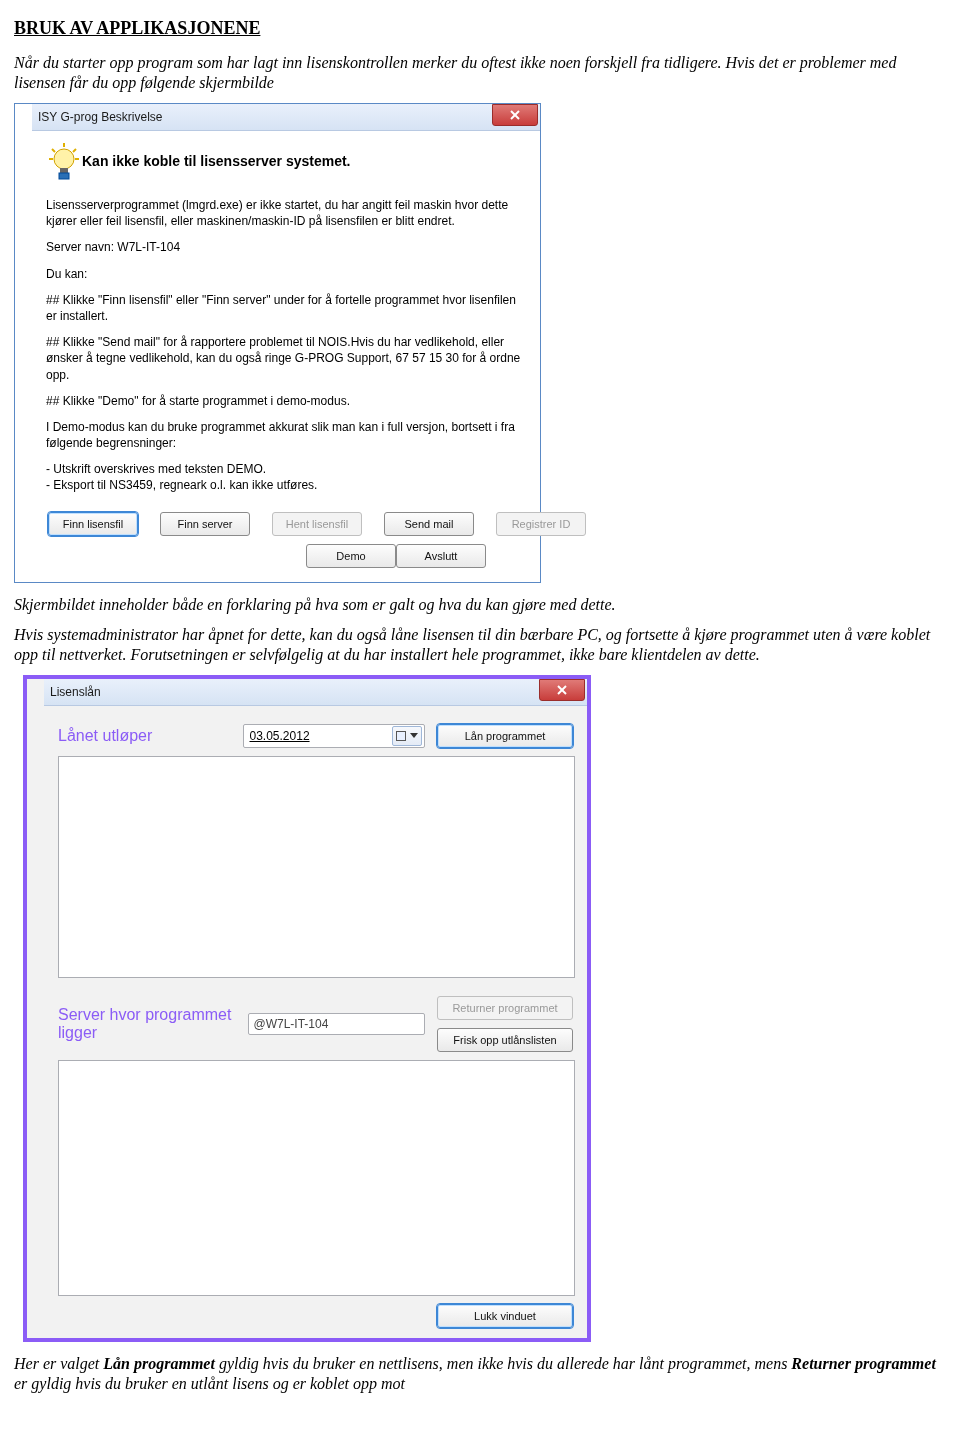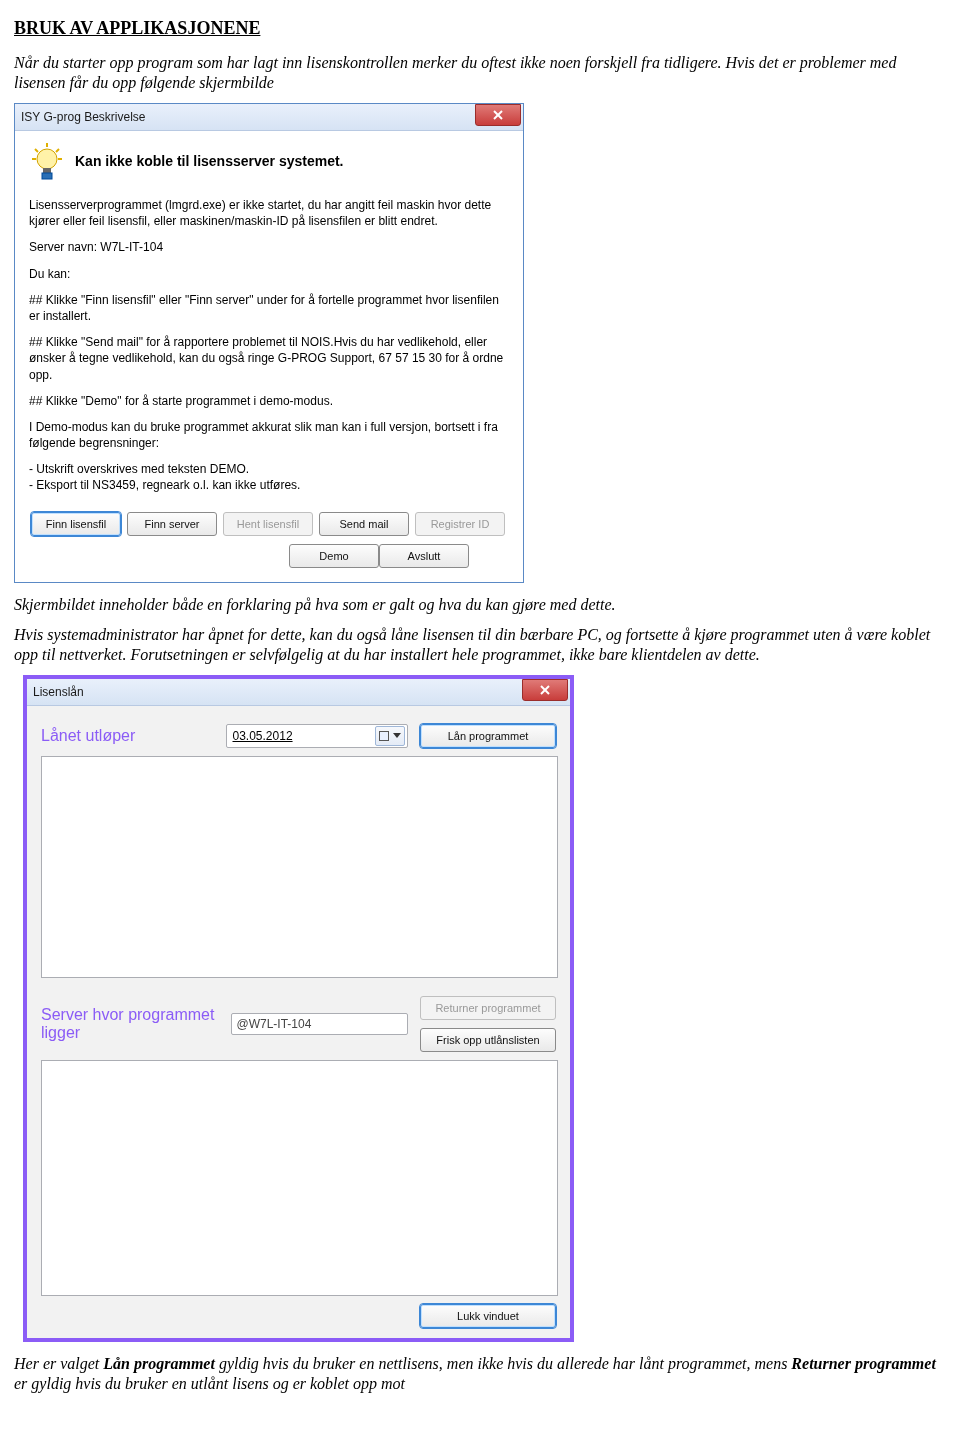--- a/index.html
+++ b/index.html
@@ -18,20 +18,21 @@
     text-decoration: underline;
   }
   p { margin: 0 0 10px 0; line-height: 1.25; font-style: italic; }
   .bold { font-weight: bold; }
 
   
   .dlg {
     font-family: "Segoe UI", Tahoma, sans-serif;
     font-size: 12px;
     margin-bottom: 12px;
+    padding-left: 17px;
   }
   .dlg1 {
     width: 508px;
     border: 1px solid #5a89c5;
     background: #fff;
   }
   .dlg1-title {
     height: 26px;
     background: linear-gradient(#e9f0fb, #d6e3f4);
     border-bottom: 1px solid #b8c9e2;
@@ -49,29 +50,29 @@
     border-radius: 0 0 3px 3px;
     margin-right: 2px;
     display: flex;
     align-items: center;
     justify-content: center;
     margin-top: -4px;
   }
   .close-btn svg { width: 12px; height: 12px; }
 
   .dlg1-body { padding: 12px 14px 10px 14px; }
-  .heading-row { display: flex; align-items: flex-start; gap: 10px; margin-bottom: 14px; }
+  .heading-row { display: flex; align-items: flex-start; gap: 0; margin-bottom: 14px; }
   .bulb-icon { width: 36px; height: 40px; }
   .dlg1-heading { font-size: 14px; font-weight: bold; padding-top: 10px; }
 
   .dlg1-text { line-height: 1.35; margin-bottom: 10px; }
 
   .btn-row {
     display: flex;
-    gap: 6px;
+    gap: 22px;
     margin-top: 18px;
     padding-left: 2px;
   }
   .btn-row2 {
     display: flex;
     gap: 0;
     justify-content: flex-end;
     padding-right: 40px;
     margin-top: 8px;
     margin-bottom: 4px;

